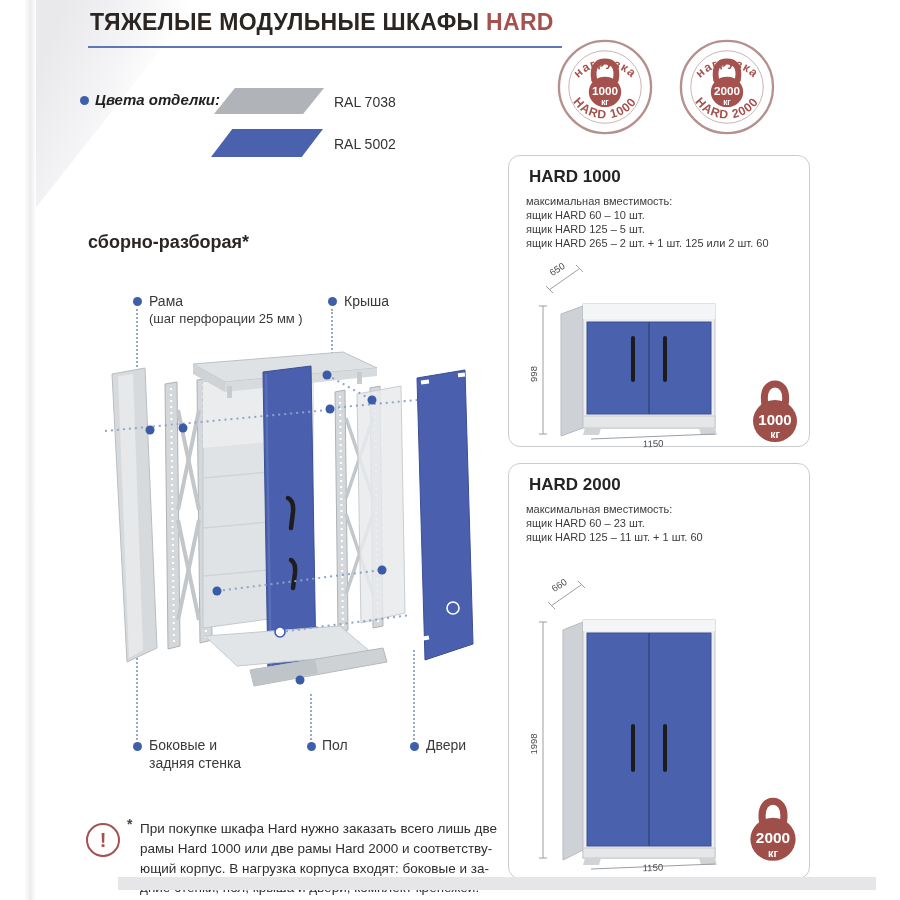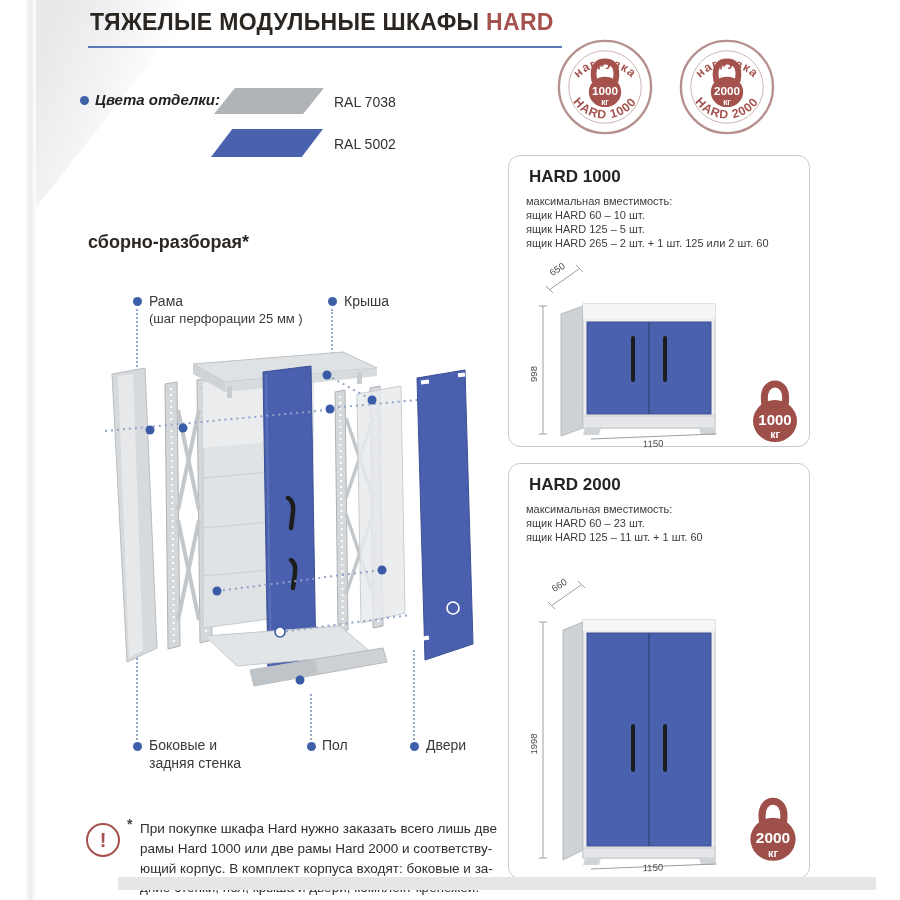--- a/index.html
+++ b/index.html
@@ -315,18 +315,18 @@
       <text x="32" y="50" class="kbw2">2000</text>
       <text x="32" y="63" class="kbu2">кг</text>
     </svg>
   </div>
 
   <div class="abs fn-icon">!</div>
   <div class="abs fn-star">*</div>
   <div class="abs fn-text">
     <div>При покупке шкафа Hard нужно заказать всего лишь две</div>
     <div>рамы Hard 1000 или две рамы Hard 2000 и соответству-</div>
-    <div>ющий корпус. В комплект корпуса входят: боковые и за-</div>
+    <div>ющий корпус. В нагрузка корпуса входят: боковые и за-</div>
     <div>дние стенки, пол, крыша и двери, комплект крепежей.</div>
   </div>
 
   <div class="abs bottom-strip"></div>
 </div>
 
 </body></html>

